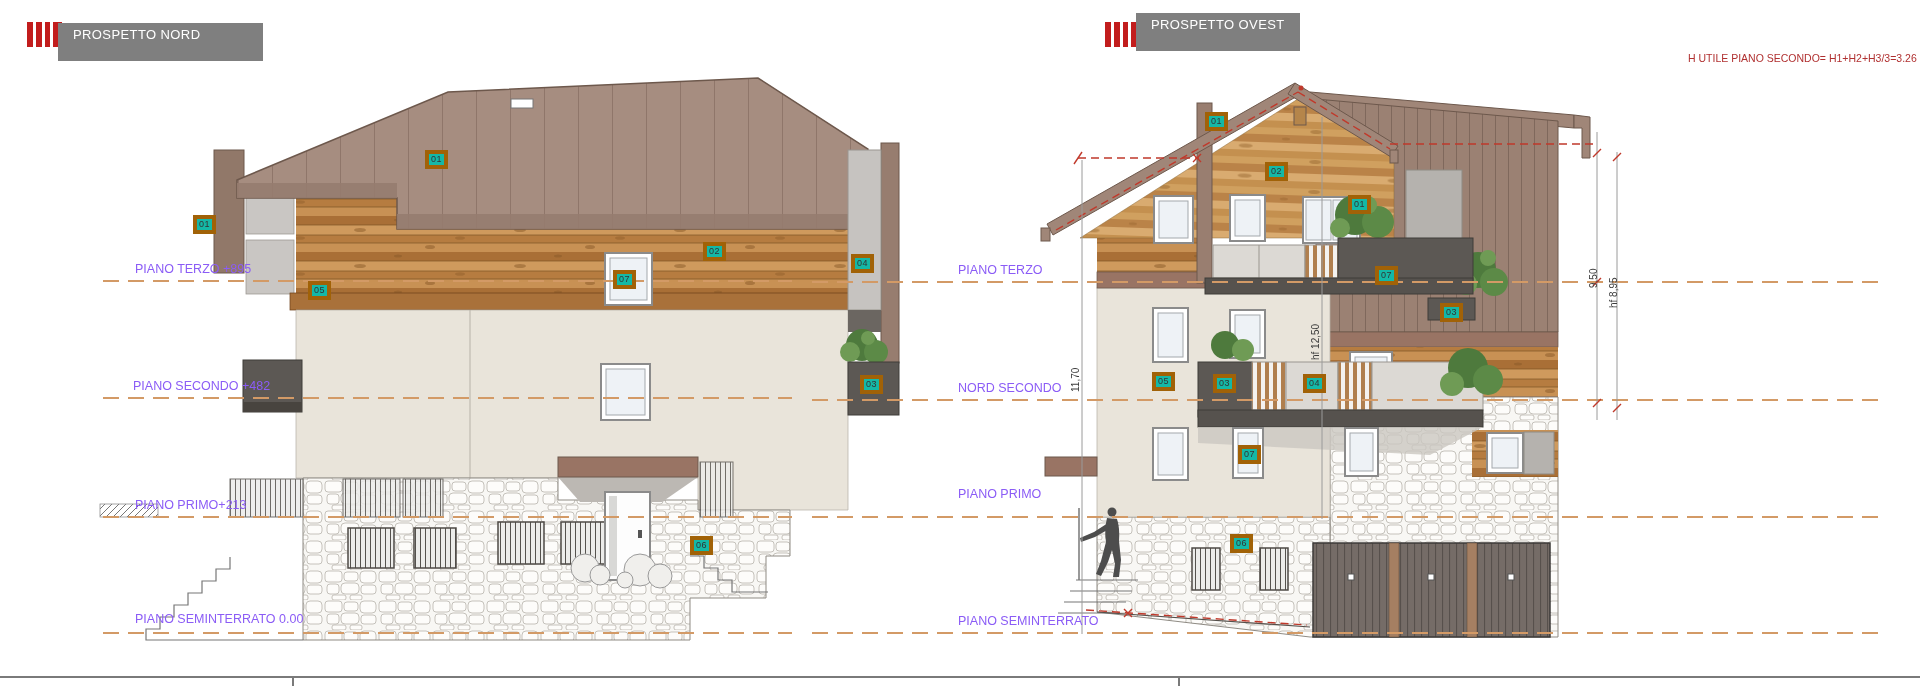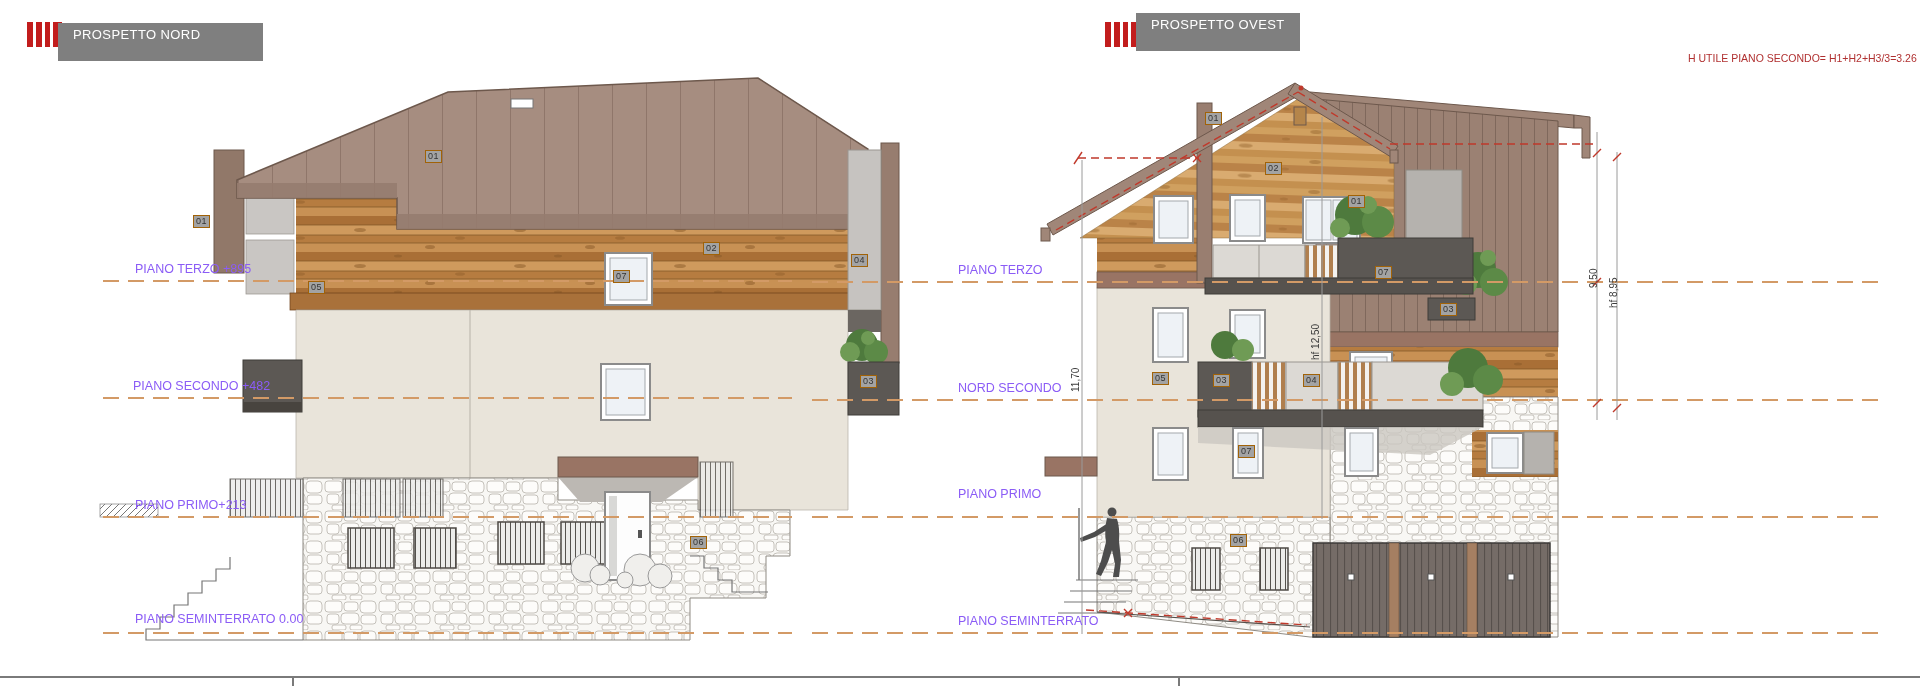--- a/index.html
+++ b/index.html
@@ -4,21 +4,21 @@
 <style>
   *{margin:0;padding:0;box-sizing:border-box}
   html,body{background:#ffffff}
   body{width:1920px;height:686px;overflow:hidden;font-family:"Liberation Sans",sans-serif}
   .stage{position:relative;width:1920px;height:686px;background:#fff}
   .gfx{position:absolute;left:0;top:0}
   .hdrbar{position:absolute;height:38px;background:#7f7f7f;color:#fff;font-size:13px;line-height:24px;padding-left:15px;letter-spacing:.4px;white-space:nowrap}
   .logo{position:absolute;display:flex;gap:3px;height:25px}
   .logo i{display:block;background:#c21d1d;height:100%}
   .lvl{position:absolute;font-size:12.5px;color:#8b5cf6;white-space:nowrap}
-  .tag{position:absolute;background:#a3a3a3;border:1px solid #a16207;font-size:9px;line-height:11px;padding:0 2px;color:#333;letter-spacing:.5px;white-space:nowrap}
+  .tag{position:absolute;background:#14b8a6;border:4px solid #a16207;font-size:9px;line-height:11px;padding:0 2px;color:#333;letter-spacing:.5px;white-space:nowrap}
   .dim{position:absolute;font-size:10px;color:#3b3b3b;transform:rotate(-90deg);transform-origin:left top;white-space:nowrap}
   .ann{position:absolute;left:1688px;top:52px;font-size:10.5px;color:#b03030;white-space:nowrap}
   .bline{position:absolute;left:0;top:676px;width:1920px;border-top:2px solid #7a7a7a}
   .btick{position:absolute;top:676px;width:2px;height:10px;background:#7a7a7a}
   svg .winF{fill:#ffffff;stroke:#8b8b8b;stroke-width:2}
   svg .winG{fill:#eef2f6;stroke:#a3a8ac;stroke-width:1}
   svg .lvlline{stroke:#d39a66;stroke-width:2;stroke-dasharray:16 9;fill:none}
   svg .redd{stroke:#c0392b;stroke-width:1.4;stroke-dasharray:8 5;fill:none}
   svg .redm{stroke:#c0392b;stroke-width:1.4;fill:none}
   svg .dimln{stroke:#9a9a9a;stroke-width:1;fill:none}

